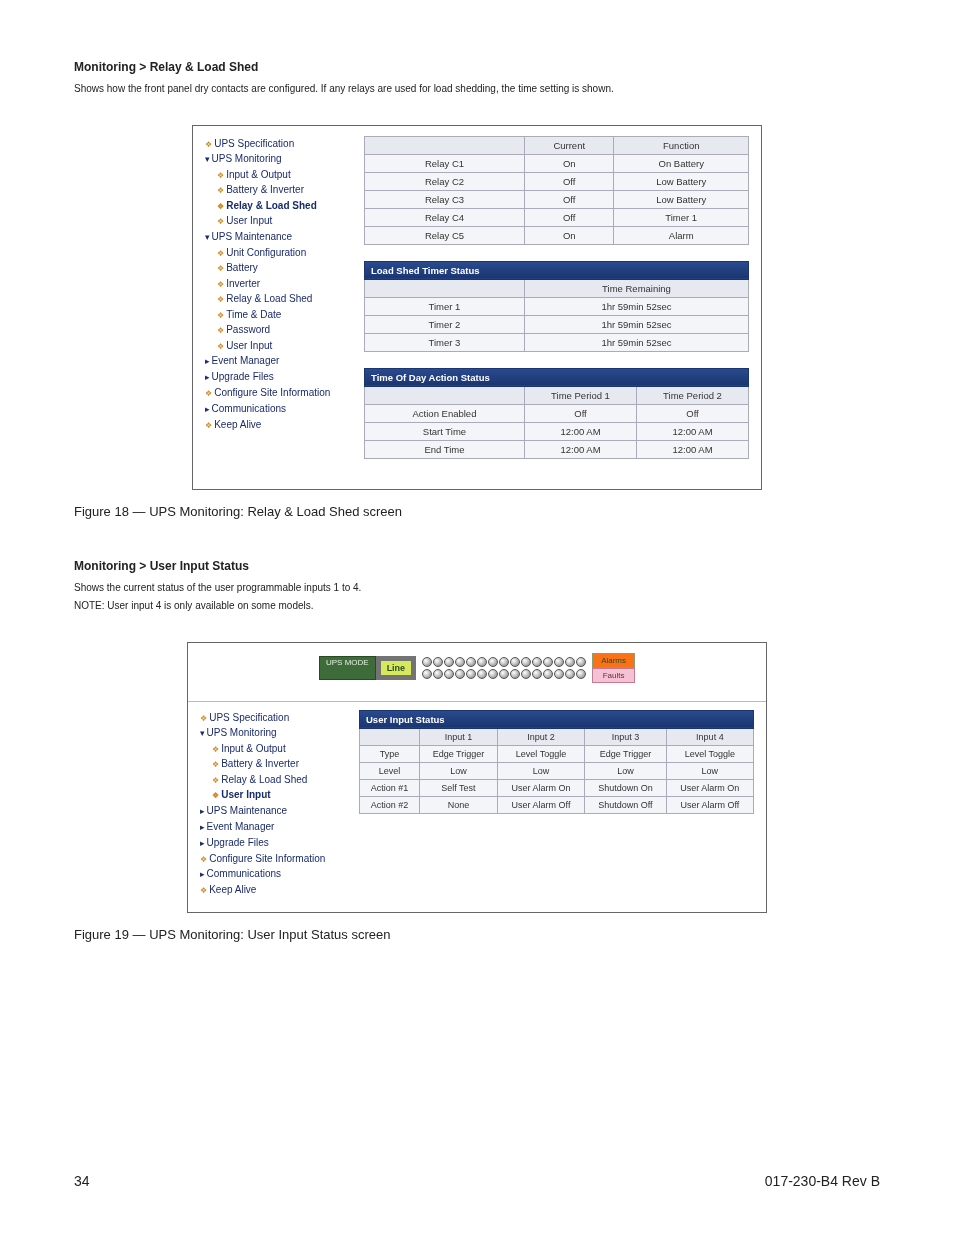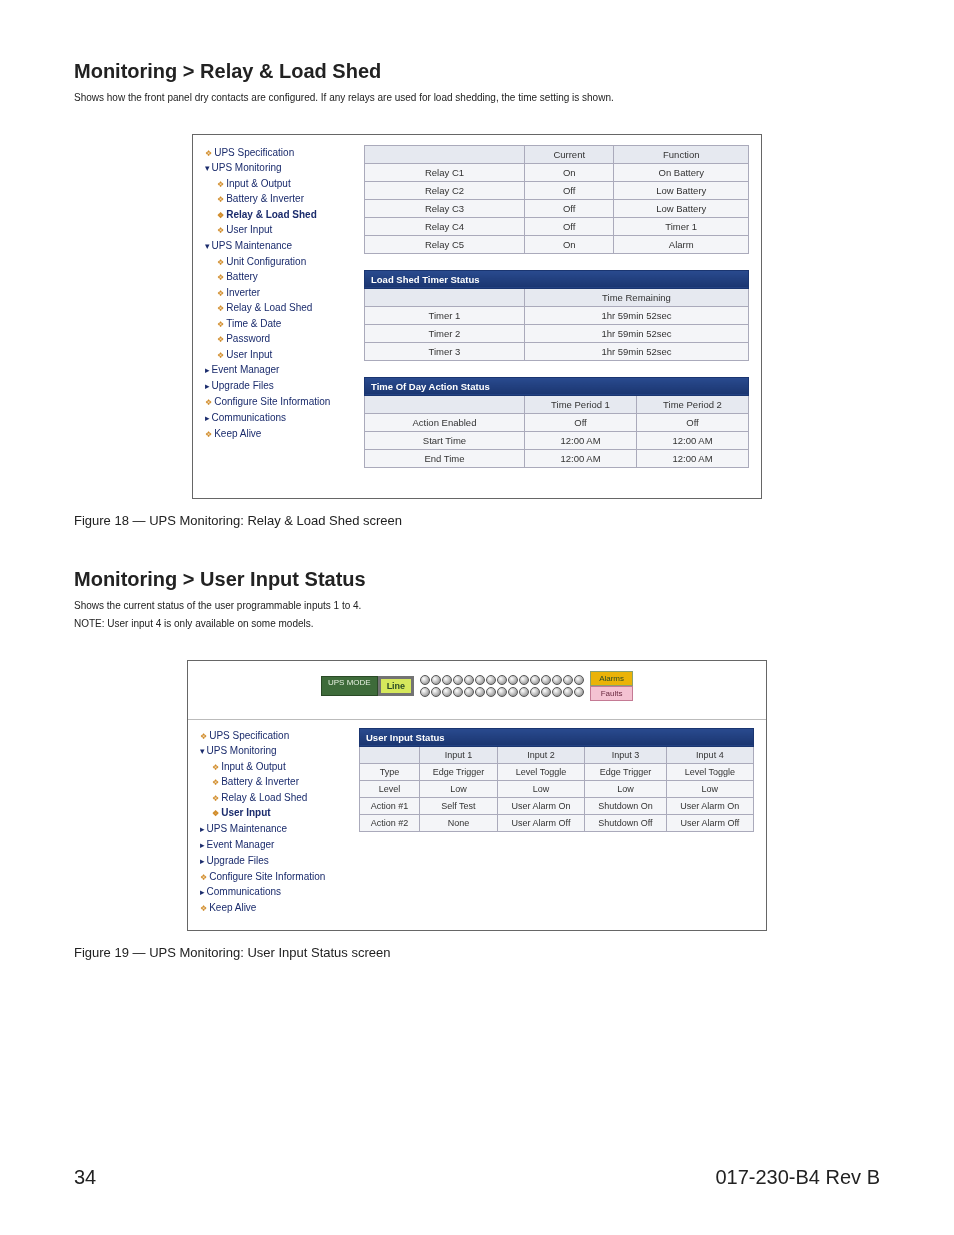--- a/index.html
+++ b/index.html
@@ -6,21 +6,21 @@
   body {
     font-family: Arial, Helvetica, sans-serif;
     background: #fff;
     width: 954px;
     height: 1235px;
     position: relative;
     padding: 60px 74px 0 74px;
     color: #000;
   }
   .section-heading {
-    font-size: 20px;
+    font-size: 12px;
     font-weight: bold;
     margin-bottom: 8px;
     color: #222;
   }
   .body-text {
     font-size: 10px;
     line-height: 1.45;
     margin-bottom: 4px;
     color: #222;
   }
@@ -135,21 +135,21 @@
     color: #e6f0e0;
     padding: 1px 6px;
     border: 1px solid #2a4a26;
     font-size: 8px;
   }
   .ups-mode-line {
     background: #d6e85c;
     color: #2a4a26;
     font-weight: bold;
     padding: 2px 6px;
-    border: 3px solid #737373;
+    border: 5px solid #737373;
     font-size: 9px;
   }
   .dots {
     display: flex;
     flex-direction: column;
     gap: 2px;
   }
   .dot-row {
     display: flex;
     gap: 1px;
@@ -159,21 +159,21 @@
     border-radius: 50%;
     background: radial-gradient(circle at 35% 35%, #fff 0%, #ccc 40%, #777 100%);
     border: 1px solid #555;
   }
   .alarm-faults {
     display: flex;
     flex-direction: column;
     font-size: 8px;
   }
   .alarm-box {
-    background: #eab308;
+    background: #f97316;
     border: 1px solid #8aa070;
     color: #2a4a26;
     padding: 2px 8px;
     text-align: left;
     font-size: 8px;
   }
   .fault-box {
     background: #f4c2d2;
     border: 1px solid #c47a94;
     color: #6a2a40;
@@ -187,21 +187,21 @@
     padding: 0 12px 8px 12px;
   }
 
   .footer {
     position: absolute;
     bottom: 46px;
     left: 74px;
     right: 74px;
     display: flex;
     justify-content: space-between;
-    font-size: 20px;
+    font-size: 14px;
     color: #222;
   }
 </style>
 </head>
 <body>
 
 <div class="section-heading">Monitoring &gt; Relay &amp; Load Shed</div>
 <p class="body-text">Shows how the front panel dry contacts are configured. If any relays are used for load shedding, the time setting is shown.</p>
 
 <div class="screenshot-frame frame1">

